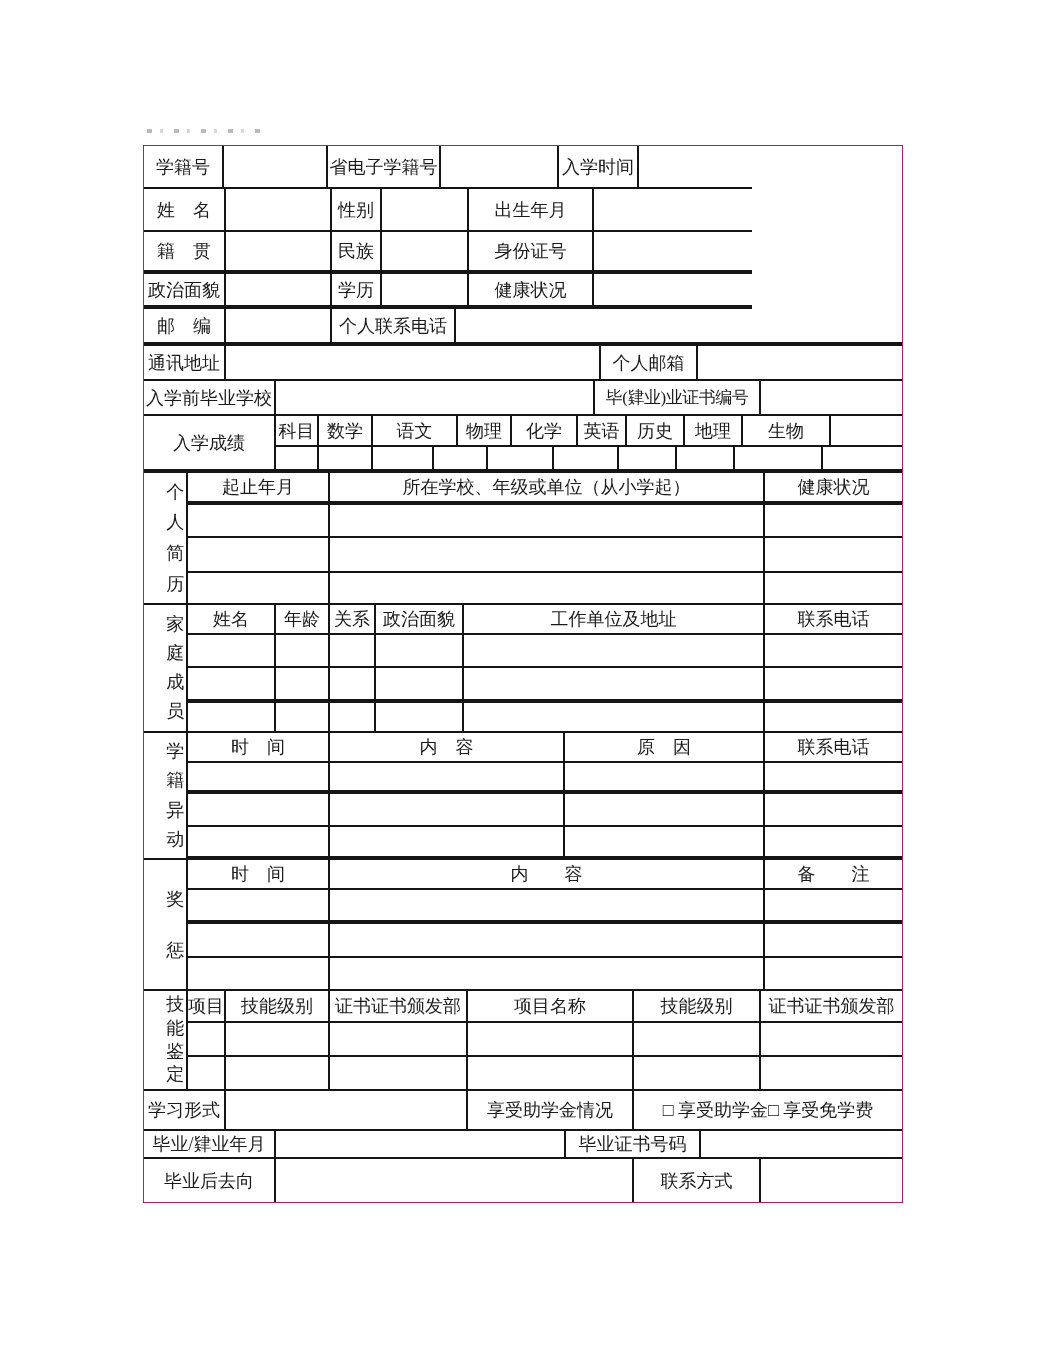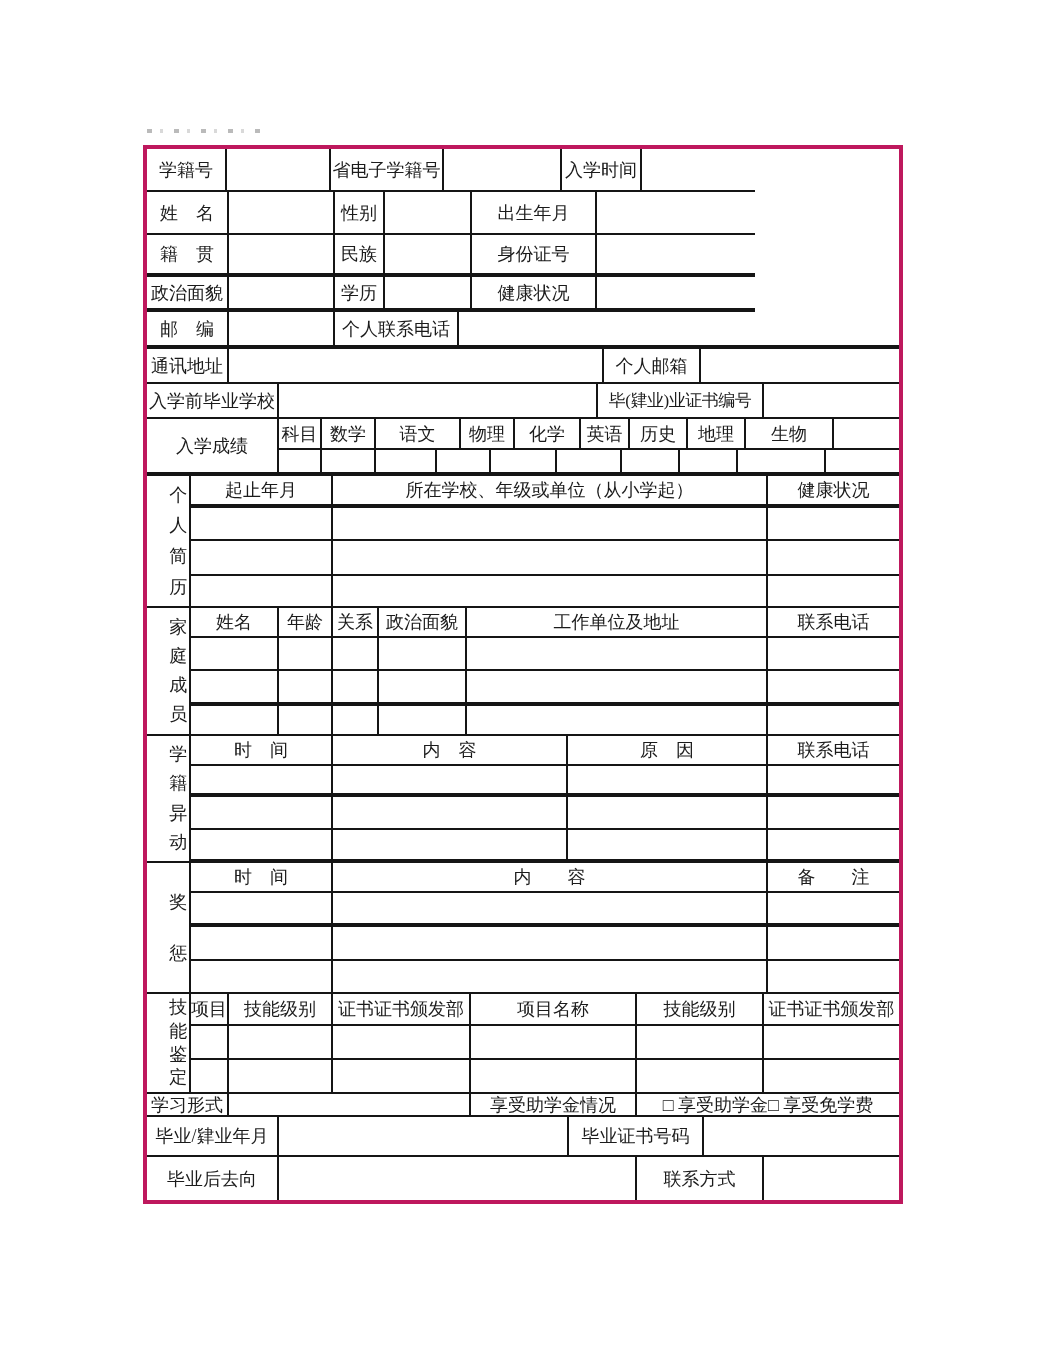--- a/index.html
+++ b/index.html
@@ -10,21 +10,21 @@
     color: #1b1b1b;
   }
   .smudge {
     position: absolute; left: 147px; top: 129px; width: 118px; height: 4px;
     background: repeating-linear-gradient(90deg,
       rgba(130,130,130,.55) 0 5px, transparent 5px 13px,
       rgba(160,160,160,.4) 13px 16px, transparent 16px 27px);
   }
   .sheet {
     position: absolute; left: 143px; top: 145px; width: 760px;
-    border: 4px solid #be185d; background: #fff;
+    border: 1px solid #be185d; background: #fff;
     display: flex; flex-direction: column;
   }
   .row { display: flex; width: 100%; }
   .band { display: flex; width: 100%; }
   .rows { display: flex; flex-direction: column; flex: 1; min-width: 0; }
   .c {
     border-right: 2px solid #151515; border-bottom: 2px solid #151515;
     display: flex; align-items: center; justify-content: center;
     font-size: 18px; text-align: center; overflow: hidden; white-space: nowrap;
   }
@@ -292,31 +292,31 @@
         <div class="c" style="width:38px"></div>
         <div class="c" style="width:104px"></div>
         <div class="c" style="width:138px"></div>
         <div class="c" style="width:166px"></div>
         <div class="c" style="width:127px"></div>
         <div class="c fx"></div>
       </div>
     </div>
   </div>
 
-  <div class="row" style="height:23px">
+  <div class="row" style="height:40px">
     <div class="c" style="width:82px">学习形式</div>
     <div class="c" style="width:242px"></div>
     <div class="c" style="width:166px">享受助学金情况</div>
     <div class="c fx cbcell">
       <span>□  享受助学金</span>
       <span>□  享受免学费</span>
     </div>
   </div>
 
-  <div class="row" style="height:40px">
+  <div class="row" style="height:28px">
     <div class="c" style="width:132px">毕业/肄业年月</div>
     <div class="c" style="width:290px"></div>
     <div class="c" style="width:135px">毕业证书号码</div>
     <div class="c fx"></div>
   </div>
 
   <div class="row" style="height:43px">
     <div class="c" style="width:132px">毕业后去向</div>
     <div class="c" style="width:358px"></div>
     <div class="c" style="width:127px">联系方式</div>

